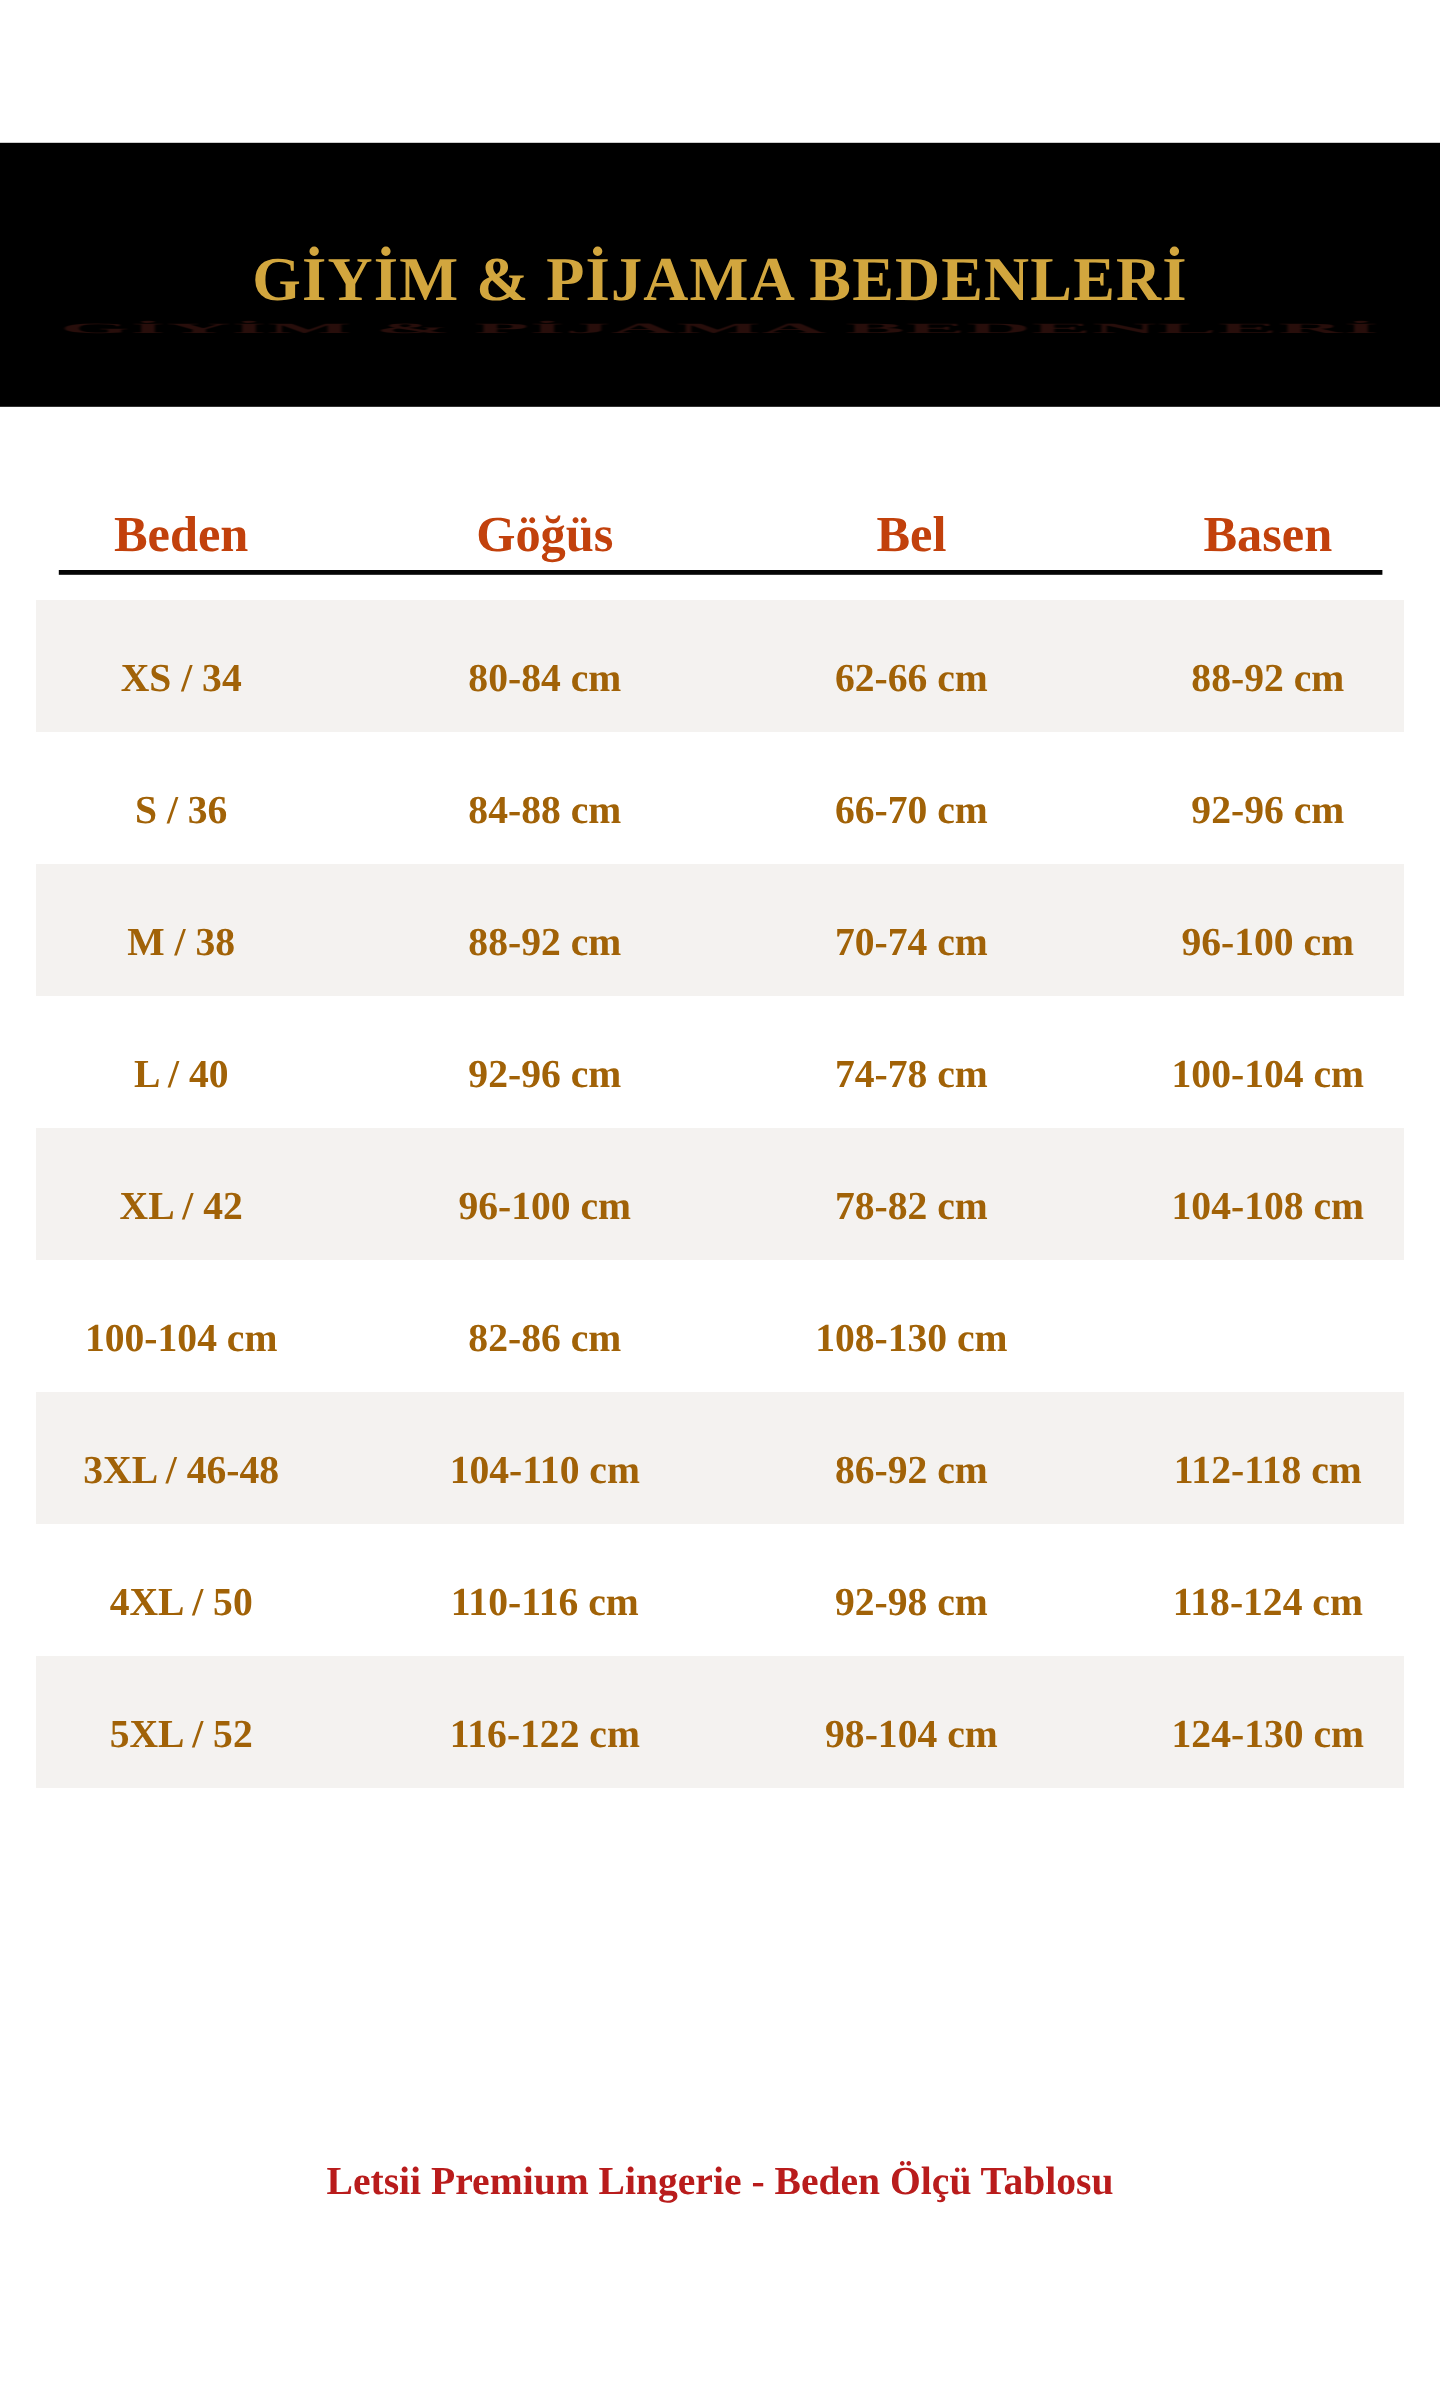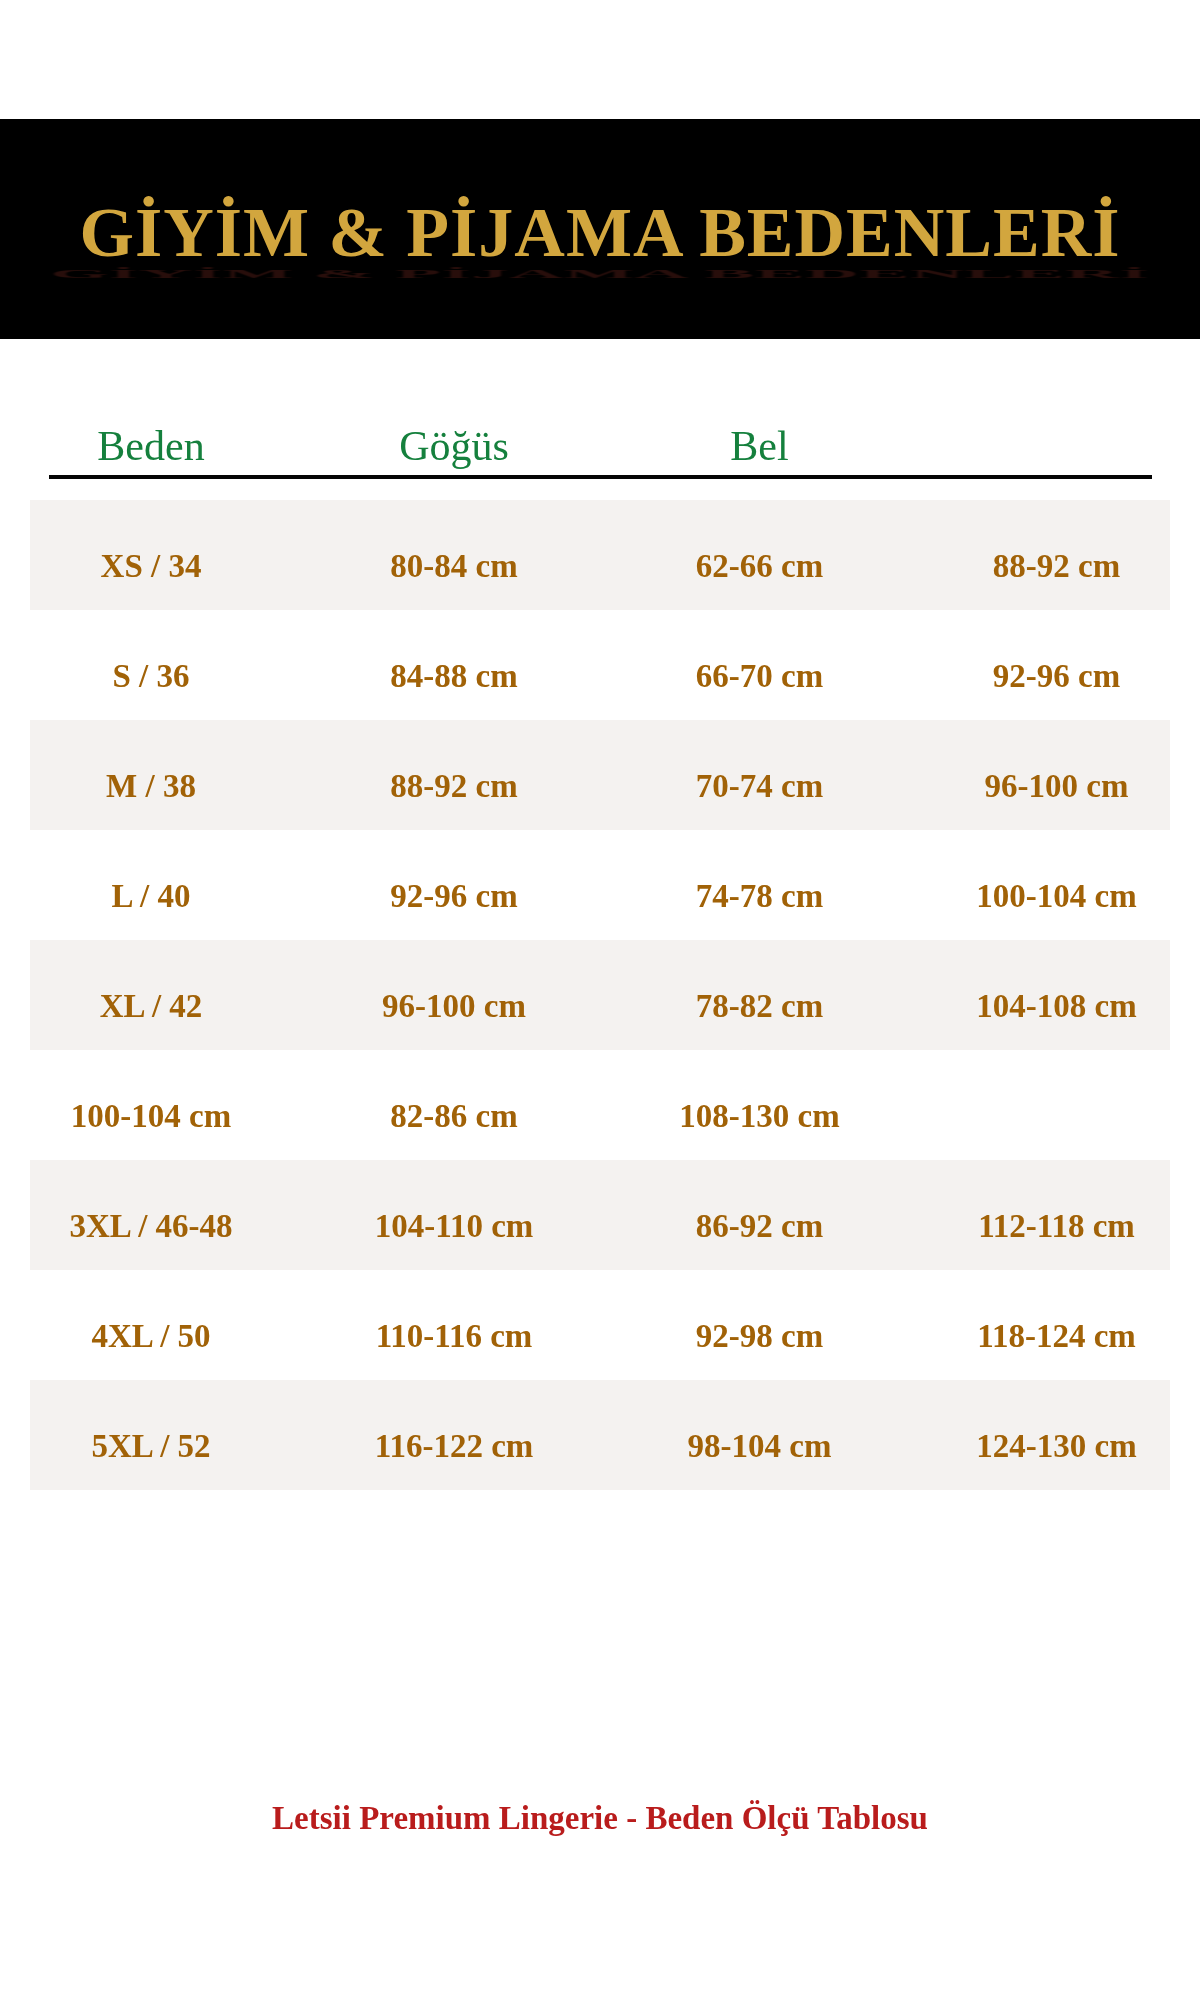--- a/index.html
+++ b/index.html
@@ -22,21 +22,21 @@
   .banner-title {
     position: absolute;
     top: 0; left: 0;
     width: 100%; height: 100%;
     margin: 0;
     display: flex;
     align-items: center;
     justify-content: center;
     padding-top: 8px;
     box-sizing: border-box;
-    font-size: 70px;
+    font-size: 52px;
     font-weight: 700;
     letter-spacing: 1px;
     color: #d2a63e;
     white-space: nowrap;
     border-radius: 13px;
   }
   .banner-ghost {
     position: absolute;
     top: 148px; left: 0;
     width: 100%;
@@ -60,22 +60,22 @@
   .thead {
     position: absolute;
     top: 420px; left: 0;
     width: 1200px; height: 52px;
   }
   .th {
     display: flex;
     align-items: center;
     justify-content: center;
     font-size: 42px;
-    font-weight: 400;
-    color: #15803d;
+    font-weight: 700;
+    color: #c2410c;
   }
   .rule {
     position: absolute;
     top: 475px; left: 49px;
     width: 1103px; height: 4px;
     background: #040404;
   }
   .tbody {
     position: absolute;
     top: 500px; left: 0;
@@ -125,20 +125,21 @@
 
   <header class="banner">
     <h1 class="banner-title">GİYİM &amp; PİJAMA BEDENLERİ</h1>
     <div class="banner-ghost">GİYİM &amp; PİJAMA BEDENLERİ</div>
   </header>
 
   <div class="thead grid-cols">
     <div class="th">Beden</div>
     <div class="th">Göğüs</div>
     <div class="th">Bel</div>
+    <div class="th">Basen</div>
   </div>
 
   <div class="rule"></div>
 
   <div class="tbody">
 
     <div class="row striped grid-cols">
       <div class="cell">XS / 34</div>
       <div class="cell">80-84 cm</div>
       <div class="cell">62-66 cm</div>

